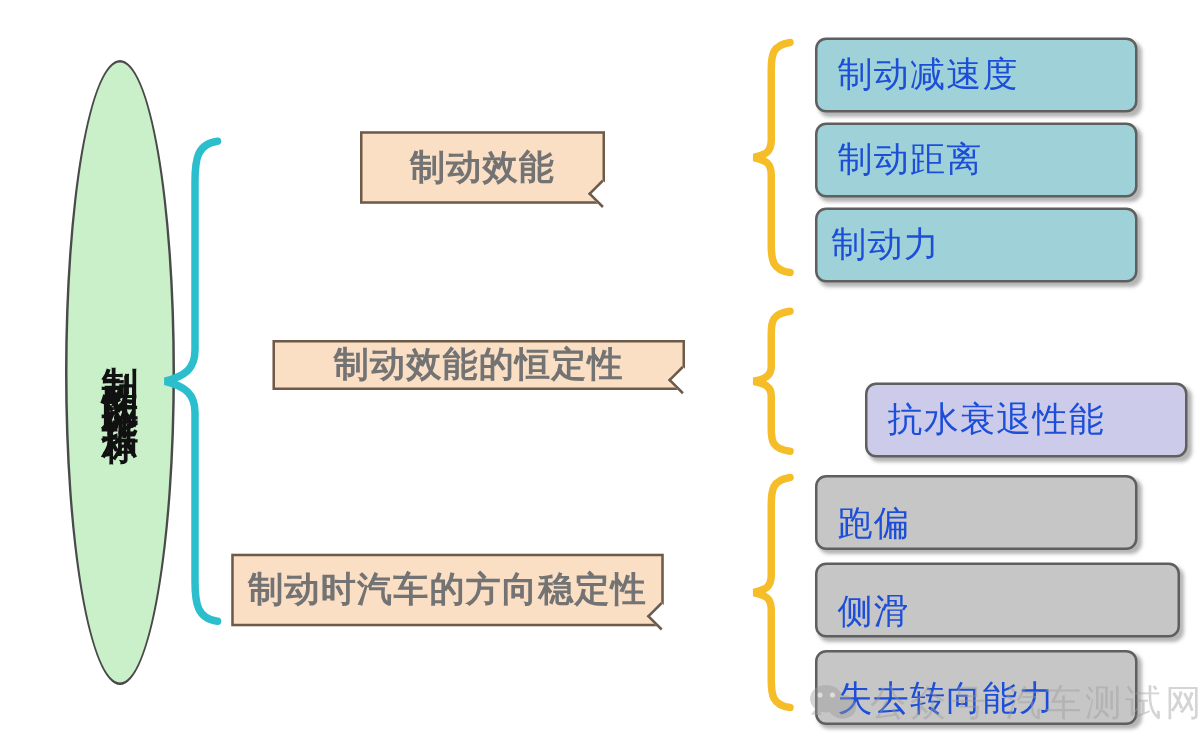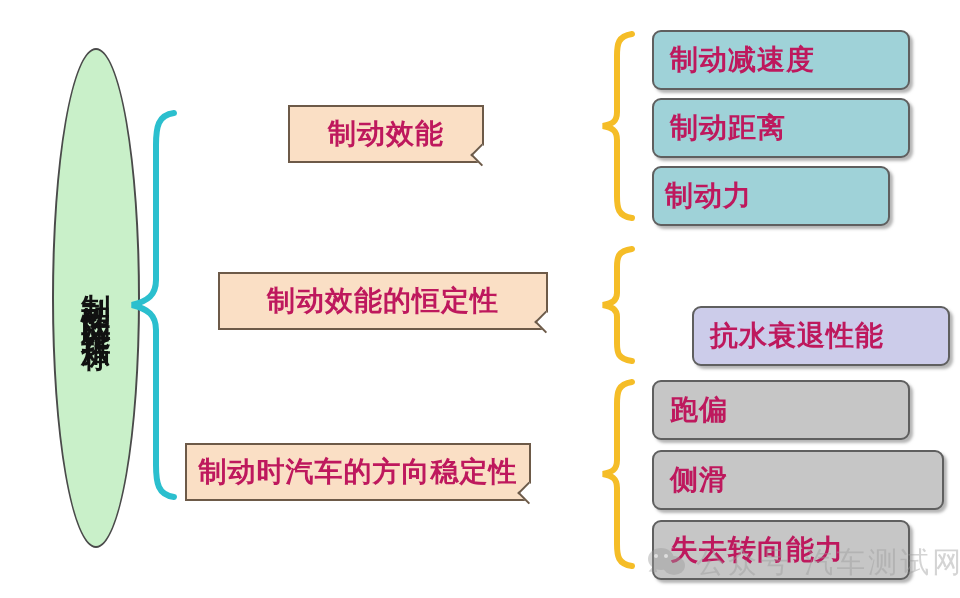--- a/index.html
+++ b/index.html
@@ -48,21 +48,21 @@
   .peach-box {
     position: absolute;
     background: #fadfc5;
     border: 2px solid #6d5a48;
     box-sizing: border-box;
     display: flex;
     align-items: center;
     justify-content: center;
     font-size: 28px;
     font-weight: 700;
-    color: #be185d;
+    color: #737373;
     letter-spacing: 1px;
     white-space: nowrap;
   }
   .peach-box .fold {
     position: absolute;
     right: -2px;
     bottom: -2px;
     width: 14px;
     height: 14px;
     background: #ffffff;
@@ -75,29 +75,29 @@
   
   .leaf-box {
     position: absolute;
     box-sizing: border-box;
     border-radius: 9px;
     border: 2px solid #5f5f5f;
     display: flex;
     align-items: center;
     padding-left: 16px;
     font-size: 28px;
-    font-weight: 700;
-    color: #be185d;
+    font-weight: 400;
+    color: #1d4ed8;
     letter-spacing: 1px;
     white-space: nowrap;
     box-shadow: 3px 3px 3px rgba(120,120,120,0.55);
   }
   .leaf-teal     { background: #9fd2d8; }
   .leaf-lavender { background: #ccccea; }
-  .leaf-gray     { background: #c6c6c6; }
+  .leaf-gray     { background: #c6c6c6; align-items: flex-end; }
 
   
   .brace-svg {
     position: absolute;
     overflow: visible;
     pointer-events: none;
   }
 
   
   .watermark {
@@ -156,21 +156,21 @@
 
   <svg class="brace-svg" style="left:118px; top:105px; width:70px; height:400px;" viewBox="0 0 70 400" fill="none">
     <path d="M56 8 C40 10, 38 22, 38 40 L38 175 C38 190, 30 196, 14 200 C30 204, 38 210, 38 225 L38 360 C38 378, 40 390, 56 392" stroke="#2bbfce" stroke-width="6" stroke-linecap="round" fill="none"></path>
   </svg>
 
   <div class="peach-box" style="left:288px; top:105px; width:196px; height:58px;">
     <span>制动效能</span>
     <span class="fold"></span>
   </div>
 
-  <div class="peach-box" style="left:218px; top:272px; width:330px; height:58px;">
+  <div class="peach-box" style="left:218px; top:272px; width:330px; height:40px;">
     <span>制动效能的恒定性</span>
     <span class="fold"></span>
   </div>
 
   <div class="peach-box" style="left:185px; top:443px; width:346px; height:58px;">
     <span>制动时汽车的方向稳定性</span>
     <span class="fold"></span>
   </div>
 
   <svg class="brace-svg" style="left:600px; top:30px; width:46px; height:192px;" viewBox="0 0 46 192" fill="none">
@@ -184,21 +184,21 @@
   <svg class="brace-svg" style="left:600px; top:378px; width:46px; height:192px;" viewBox="0 0 46 192" fill="none">
     <path d="M32 4 C18 6, 17 14, 17 26 L17 82 C17 92, 12 94, 3 96 C12 98, 17 100, 17 110 L17 166 C17 178, 18 186, 32 188" stroke="#f5bd27" stroke-width="6" stroke-linecap="round" fill="none"></path>
   </svg>
 
   <div class="leaf-box leaf-teal" style="left:652px; top:30px; width:258px; height:60px;">
     <span>制动减速度</span>
   </div>
   <div class="leaf-box leaf-teal" style="left:652px; top:98px; width:258px; height:60px;">
     <span>制动距离</span>
   </div>
-  <div class="leaf-box leaf-teal" style="left:652px; top:166px; width:238px; height:60px;padding-left:11px;">
+  <div class="leaf-box leaf-teal" style="left:652px; top:166px; width:258px; height:60px;padding-left:11px;">
     <span>制动力</span>
   </div>
 
   <div class="leaf-box leaf-lavender" style="left:692px; top:306px; width:258px; height:60px;">
     <span>抗水衰退性能</span>
   </div>
 
   <div class="leaf-box leaf-gray" style="left:652px; top:380px; width:258px; height:60px;">
     <span>跑偏</span>
   </div>

